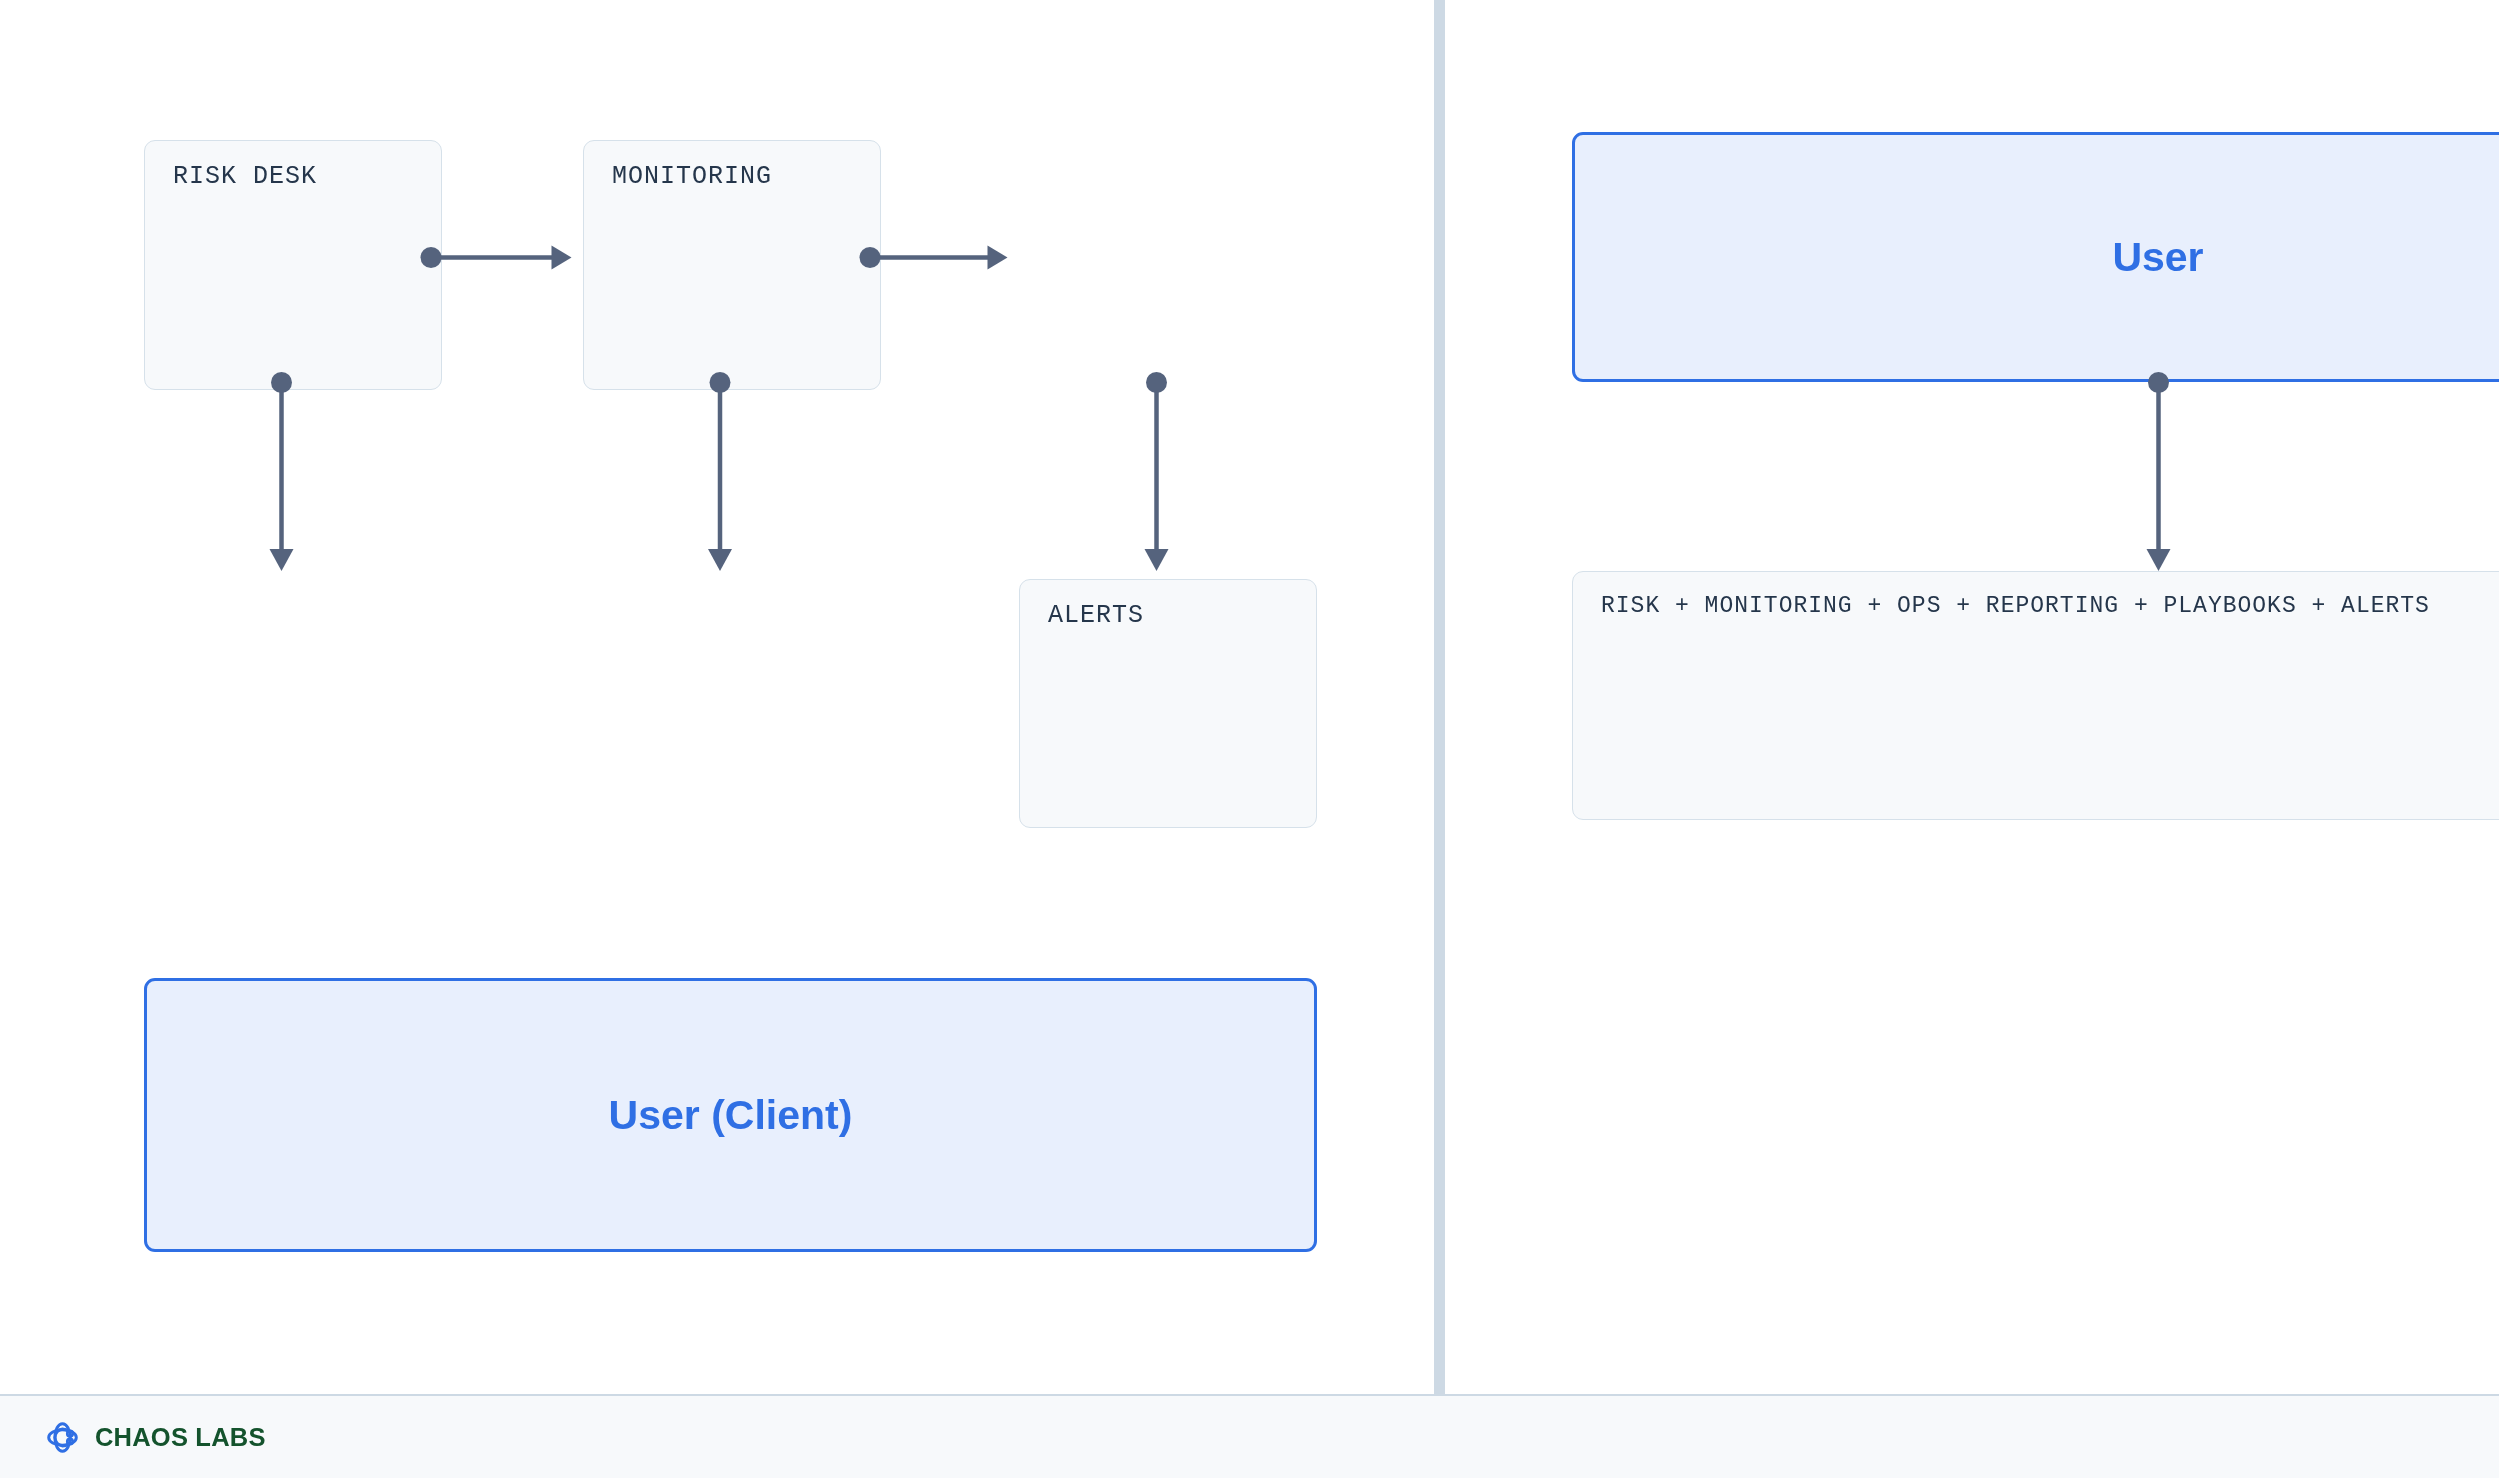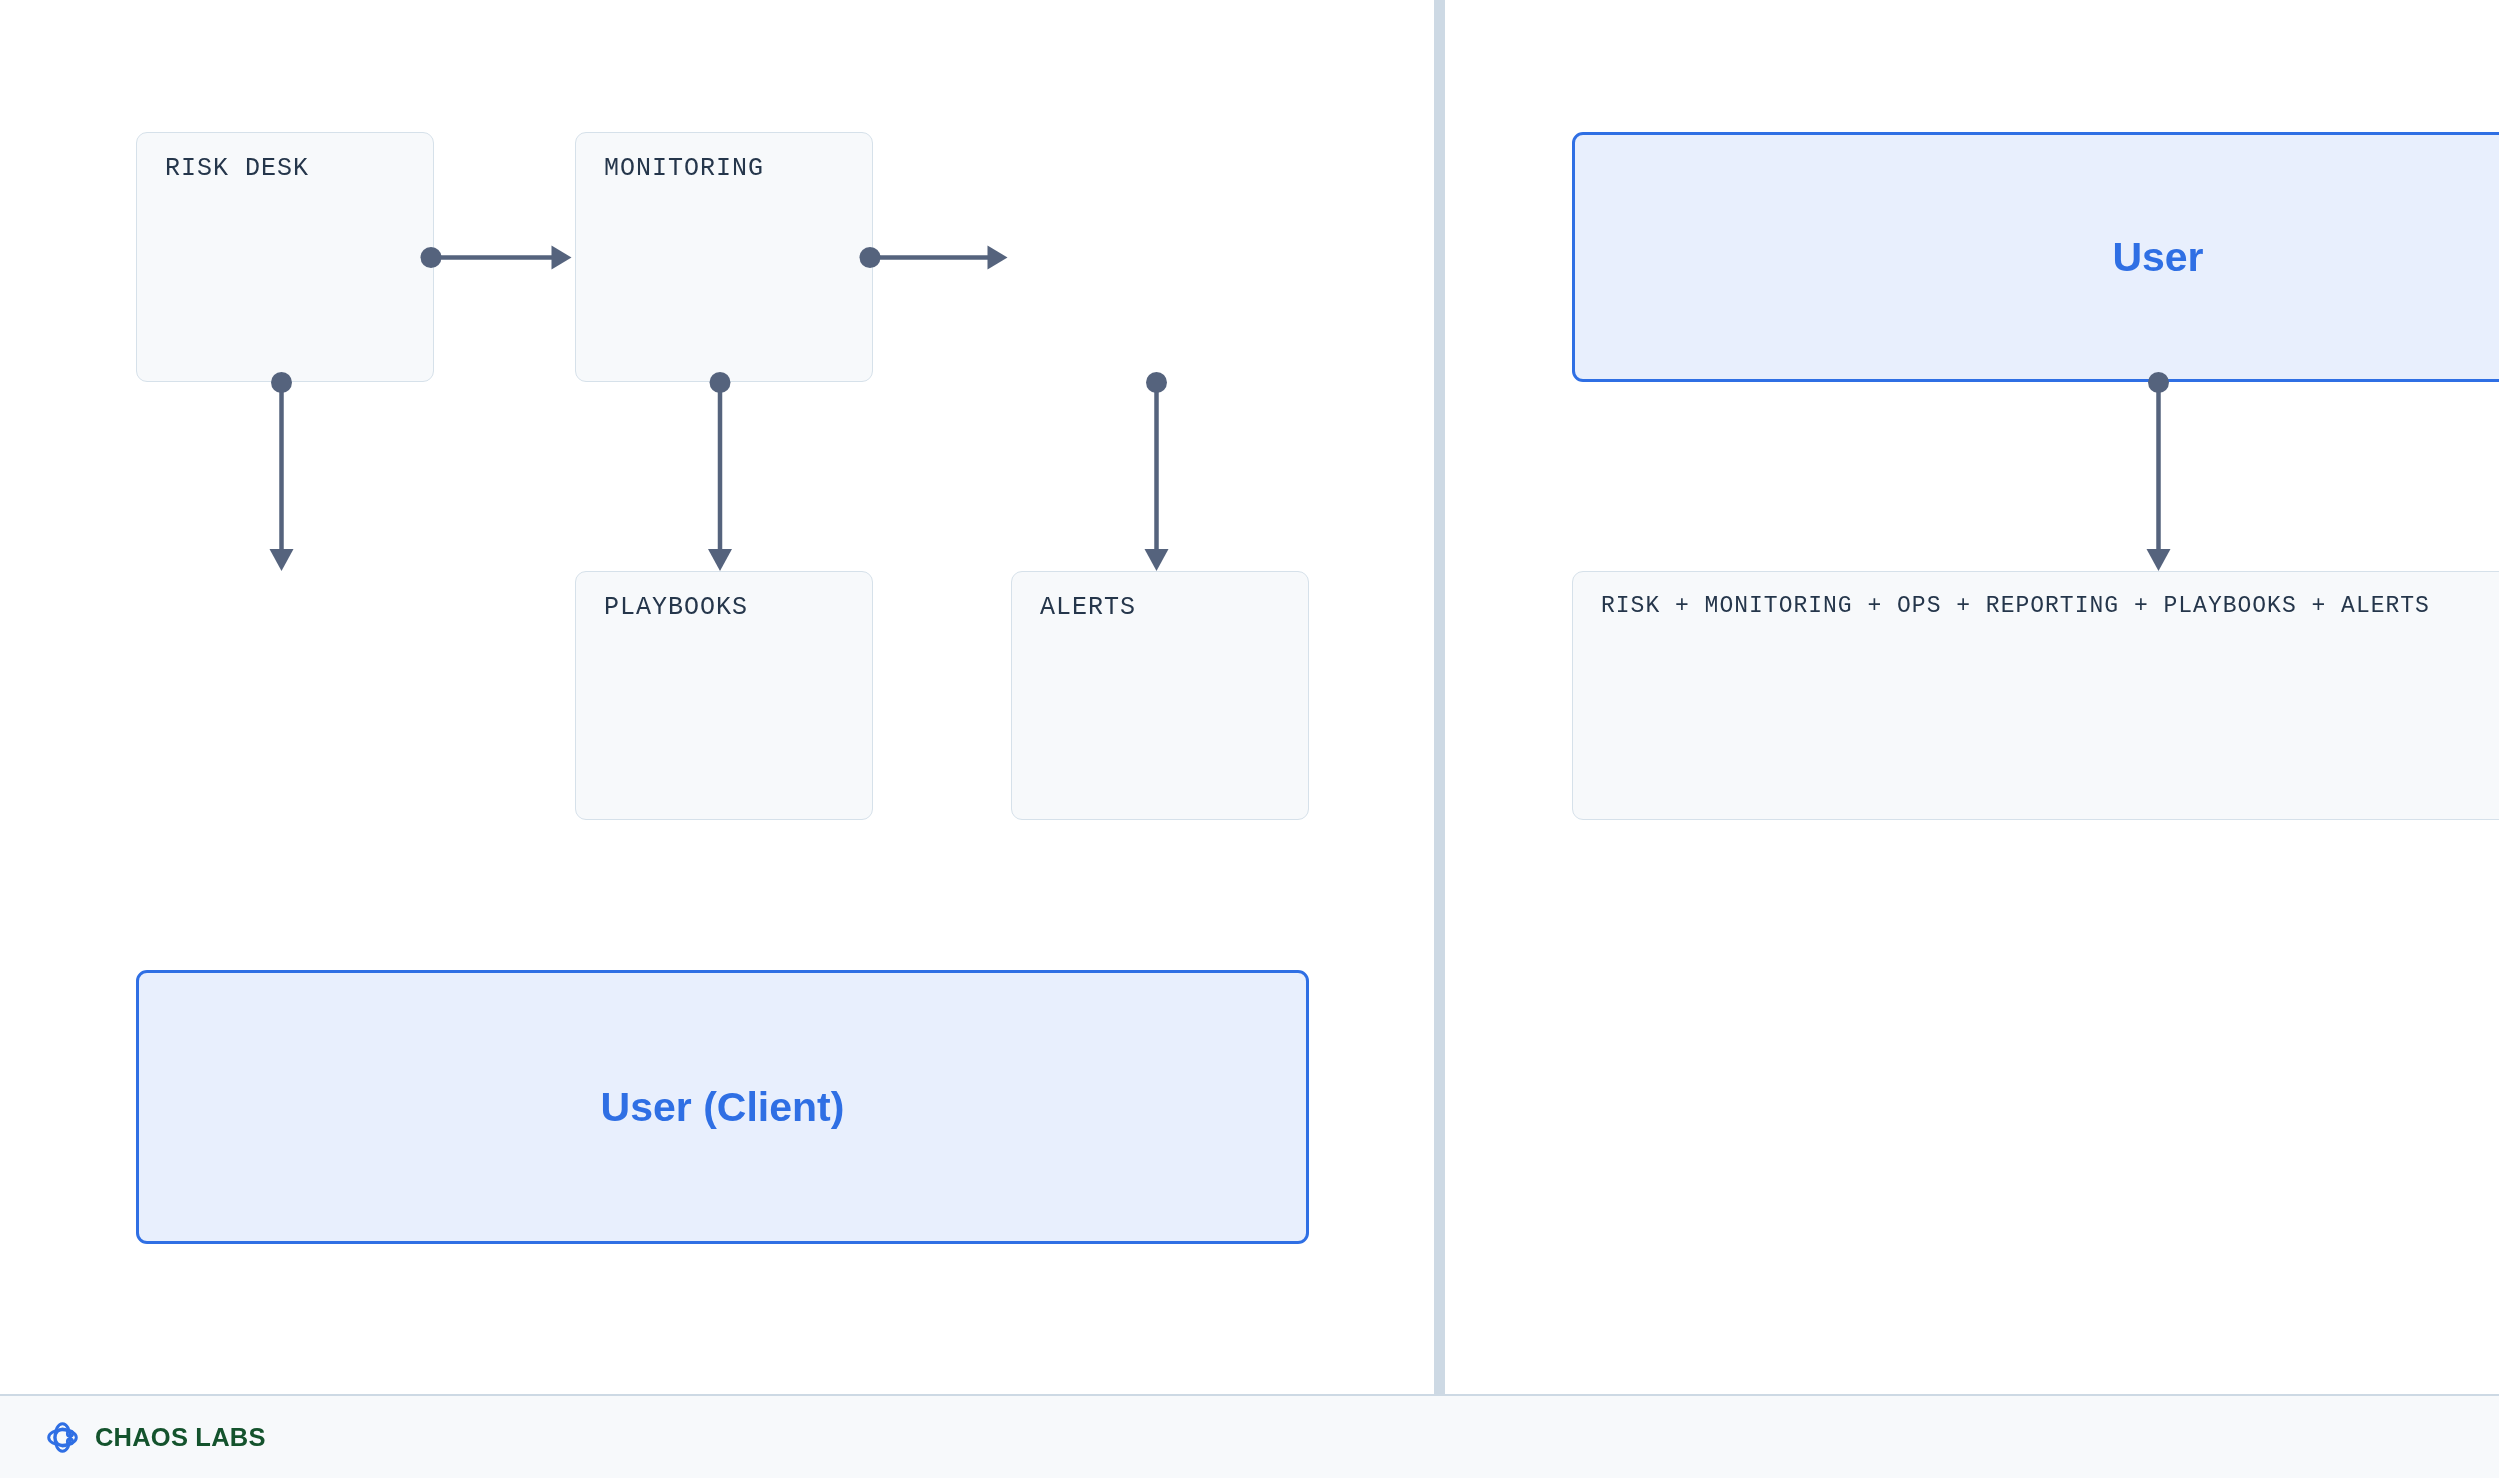--- a/index.html
+++ b/index.html
@@ -20,21 +20,21 @@
     background: #ffffff;
     overflow: hidden;
   }
 
   
   .panel {
     position: absolute;
     top: 0;
     background: #ffffff;
   }
-  #panel-left  { left: 4px;      width: 1434px; height: 1126px; }
+  #panel-left  { left: 12px;      width: 1434px; height: 1126px; margin-top: 8px; }
   #panel-right { left: 1445px; width: 1435px; height: 1394px; }
 
   #panel-divider {
     position: absolute;
     left: 1434px;
     top: 0;
     width: 11px;
     height: 1394px;
     background: #cdd9e4;
   }
@@ -132,23 +132,20 @@
     <div class="node plain" style="left:132px; top:132px; width:298px; height:250px;">
       <div class="node-label">RISK DESK</div>
     </div>
 
     <div class="node plain" style="left:571px; top:132px; width:298px; height:250px;">
       <div class="node-label">MONITORING</div>
     </div>
 
 
 
-    <div class="node plain" style="left:571px; top:571px; width:298px; height:249px;">
-      <div class="node-label">PLAYBOOKS</div>
-    </div>
 
     <div class="node plain" style="left:1007px; top:571px; width:298px; height:249px;">
       <div class="node-label">ALERTS</div>
     </div>
 
     <div class="node accent" style="left:132px; top:970px; width:1173px; height:274px;">
       <div class="node-center-label">User (Client)</div>
     </div>
 
   </div>

